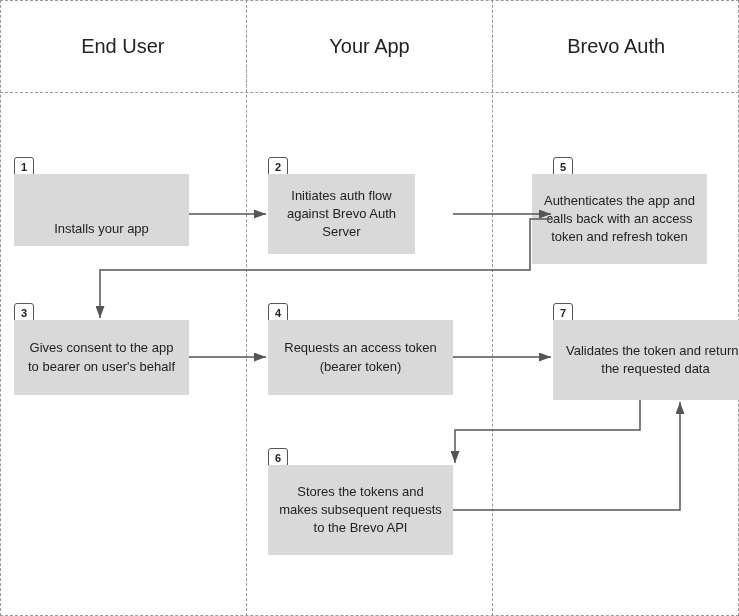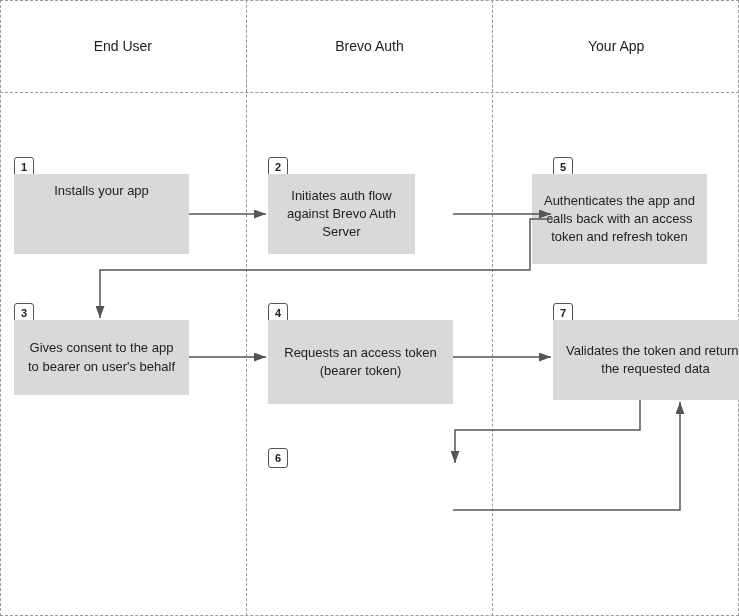--- a/index.html
+++ b/index.html
@@ -24,21 +24,21 @@
       width: 100%;
       height: 93px;
       border-bottom: 1px dashed #999;
     }
 
     .col-header {
       flex: 1;
       display: flex;
       align-items: center;
       justify-content: center;
-      font-size: 14px;
+      font-size: 20px;
       font-weight: normal;
       color: #222;
       border-right: 1px dashed #999;
     }
     .col-header:last-child { border-right: none; }
     .col-header:first-child { border-left: none; }
 
     
     .outer-border {
       position: absolute;
@@ -106,31 +106,31 @@
   <div class="outer-border"></div>
 
   <div class="col-divider-1"></div>
   <div class="col-divider-2"></div>
 
   <div class="header-row">
     <div class="col-header">
       <span>End User</span>
     </div>
     <div class="col-header">
-      <span>Brevo Auth</span>
+      <span>Your App</span>
     </div>
     <div class="col-header">
-      <span>Your App</span>
+      <span>Brevo Auth</span>
     </div>
   </div>
 
   <div class="step-num" style="left:14px; top:157px;">
     <span>1</span>
   </div>
-  <div class="step-box" style="left:14px; top:174px; width:175px; height:80px; display:flex; align-items:flex-start; justify-content:center;">
+  <div class="step-box" style="left:14px; top:174px; width:175px; height:72px; display:flex; align-items:flex-end; justify-content:center;">
     <span>Installs your app</span>
   </div>
 
   <div class="step-num" style="left:268px; top:157px;">
     <span>2</span>
   </div>
   <div class="step-box" style="left:268px; top:174px; width:147px; height:80px; display:flex; align-items:center; justify-content:center;">
     <span>Initiates auth flow against Brevo Auth Server</span>
   </div>
 
@@ -144,33 +144,36 @@
   <div class="step-num" style="left:14px; top:303px;">
     <span>3</span>
   </div>
   <div class="step-box" style="left:14px; top:320px; width:175px; height:75px; display:flex; align-items:center; justify-content:center;">
     <span>Gives consent to the app to bearer on user's behalf</span>
   </div>
 
   <div class="step-num" style="left:268px; top:303px;">
     <span>4</span>
   </div>
-  <div class="step-box" style="left:268px; top:320px; width:185px; height:84px; display:flex; align-items:center; justify-content:center;">
+  <div class="step-box" style="left:268px; top:320px; width:185px; height:75px; display:flex; align-items:center; justify-content:center;">
     <span>Requests an access token (bearer token)</span>
   </div>
 
   <div class="step-num" style="left:553px; top:303px;">
     <span>7</span>
   </div>
   <div class="step-box" style="left:553px; top:320px; width:205px; height:80px; display:flex; align-items:center; justify-content:center;">
     <span>Validates the token and returns the requested data</span>
   </div>
 
   <div class="step-num" style="left:268px; top:448px;">
     <span>6</span>
+  </div>
+  <div class="step-box" style="left:268px; top:465px; width:185px; height:90px; display:flex; align-items:center; justify-content:center;">
+    <span>Stores the tokens and makes subsequent requests to the Brevo API</span>
   </div>
 
   <svg class="arrows-svg">
     <defs>
       <marker id="arrowhead" markerWidth="8" markerHeight="6" refX="8" refY="3" orient="auto">
         <polygon points="0 0, 8 3, 0 6" fill="#555"></polygon>
       </marker>
     </defs>
 
     <line x1="189" y1="214" x2="266" y2="214" stroke="#555" stroke-width="1.5" marker-end="url(#arrowhead)"></line>

